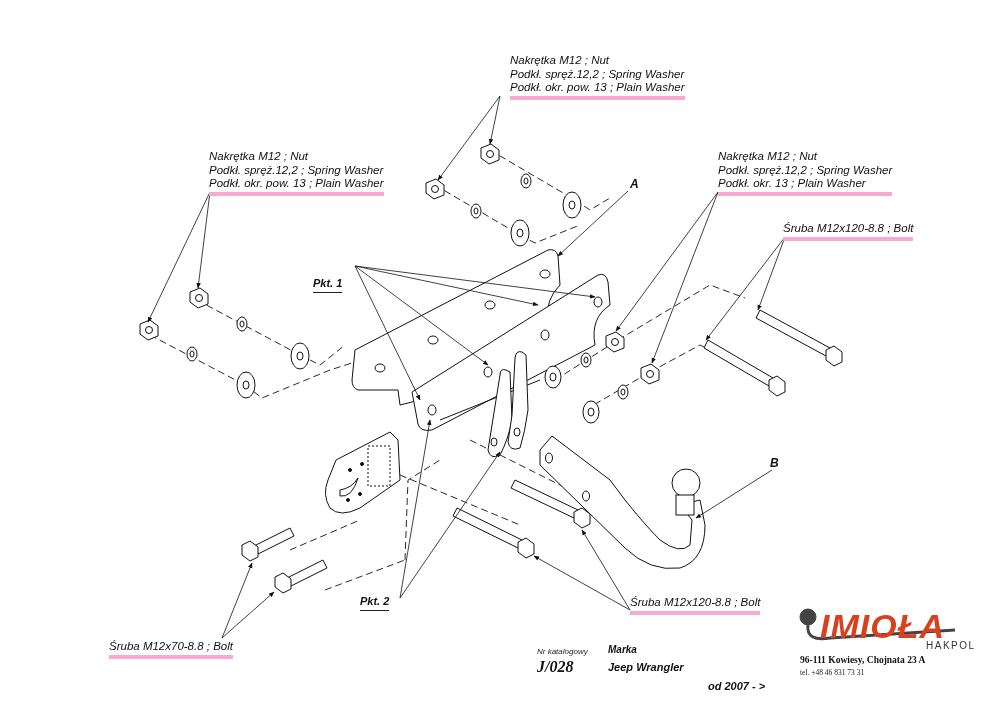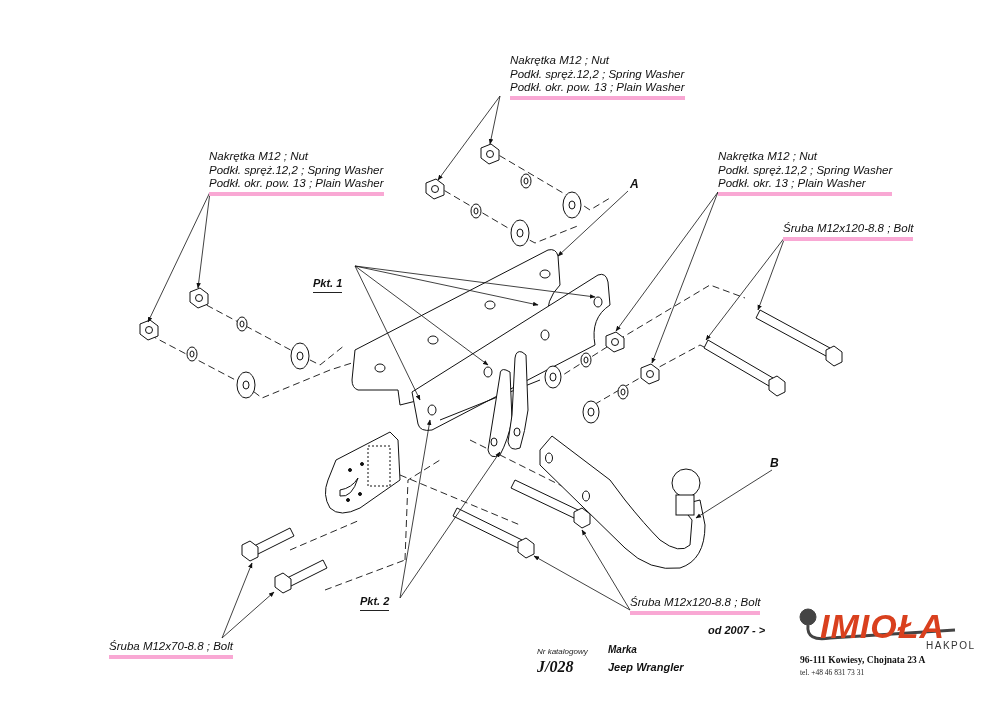--- a/index.html
+++ b/index.html
@@ -239,20 +239,20 @@
 
 <div class="lbl mark" style="left:630px; top:178px;">A</div>
 <div class="lbl mark" style="left:770px; top:457px;">B</div>
 <div class="lbl pkt" style="left:313px; top:253px;margin-top:24px;">Pkt. 1</div>
 <div class="lbl pkt" style="left:360px; top:595px;">Pkt. 2</div>
 
 <div class="lbl small" style="left:537px; top:645px;text-align:right;">Nr katalogowy</div>
 <div class="lbl title-big" style="left:537px; top:660px;font-family:Liberation Serif, serif;">J/028</div>
 <div class="lbl" style="left:608px; top:643px; font-weight:bold; font-size:10px;">Marka</div>
 <div class="lbl title-b" style="left:608px; top:661px;">Jeep Wrangler</div>
-<div class="lbl title-b" style="left:708px; top:624px;">od  2007 - &gt;</div>
+<div class="lbl title-b" style="left:708px; top:680px;">od  2007 - &gt;</div>
 
 <div class="logo">
   <div class="logo-text" style="color: rgb(217, 64, 30);">IMIOŁA</div>
   <div class="logo-sub">HAKPOL</div>
 </div>
 <div class="addr">96-111 Kowiesy, Chojnata 23 A</div>
 <div class="tel">tel. +48 46 831 73 31</div>
 
 </body></html>

